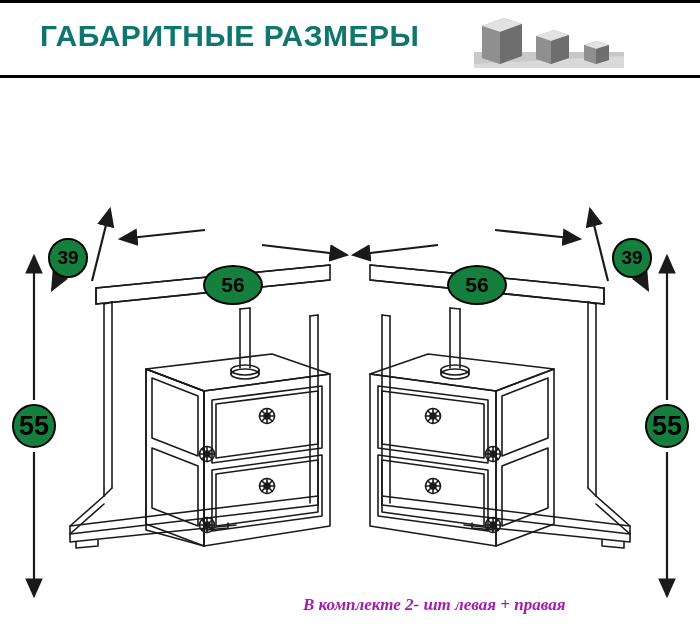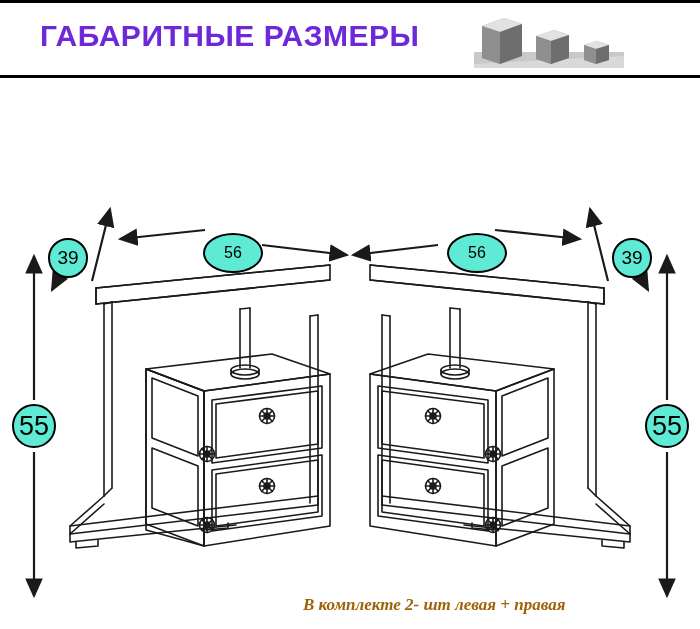--- a/index.html
+++ b/index.html
@@ -43,21 +43,21 @@
     height: 3px;
     background: #000000;
   }
   .header-title {
     position: absolute;
     left: 40px;
     top: 19px;
     font-size: 30px;
     font-weight: bold;
     letter-spacing: 0.5px;
-    color: #6d28d9;
+    color: #0f766e;
     white-space: nowrap;
   }
   .header-logo {
     position: absolute;
     left: 474px;
     top: 12px;
     width: 150px;
     height: 56px;
   }
   
@@ -65,59 +65,60 @@
     position: absolute;
     left: 0;
     top: 78px;
     width: 700px;
     height: 551px;
   }
   .dim-badge {
     position: absolute;
     border: 2.5px solid #000000;
     border-radius: 50%;
-    background: #5eead4;
+    background: #15803d;
     color: #000000;
-    font-weight: normal;
+    font-weight: bold;
     display: flex;
     align-items: center;
     justify-content: center;
     box-sizing: border-box;
   }
   .badge-39 {
     width: 40px;
     height: 40px;
     font-size: 19px;
   }
   .badge-56 {
     width: 60px;
     height: 40px;
-    font-size: 16px;
+    font-size: 21px;
     border-radius: 50% / 50%;
+    margin-top: 32px;
   }
   .badge-55 {
     width: 44px;
     height: 44px;
     font-size: 27px;
   }
   #b39l { left: 48px;  top: 160px; }
   #b39r { left: 612px; top: 160px; }
   #b56l { left: 203px; top: 155px; }
   #b56r { left: 447px; top: 155px; }
   #b55l { left: 12px;  top: 326px; }
   #b55r { left: 645px; top: 326px; }
   .footnote {
     position: absolute;
     left: 303px;
     top: 517px;
     font-family: "Liberation Serif", serif;
     font-style: italic;
     font-weight: bold;
     font-size: 17px;
-    color: #a16207;
+    color: #a21caf;
     white-space: nowrap;
   }
 </style>
 </head>
 <body>
 
 <div id="stage">
 
   <div class="header">
     <div class="header-rule-top"></div>

